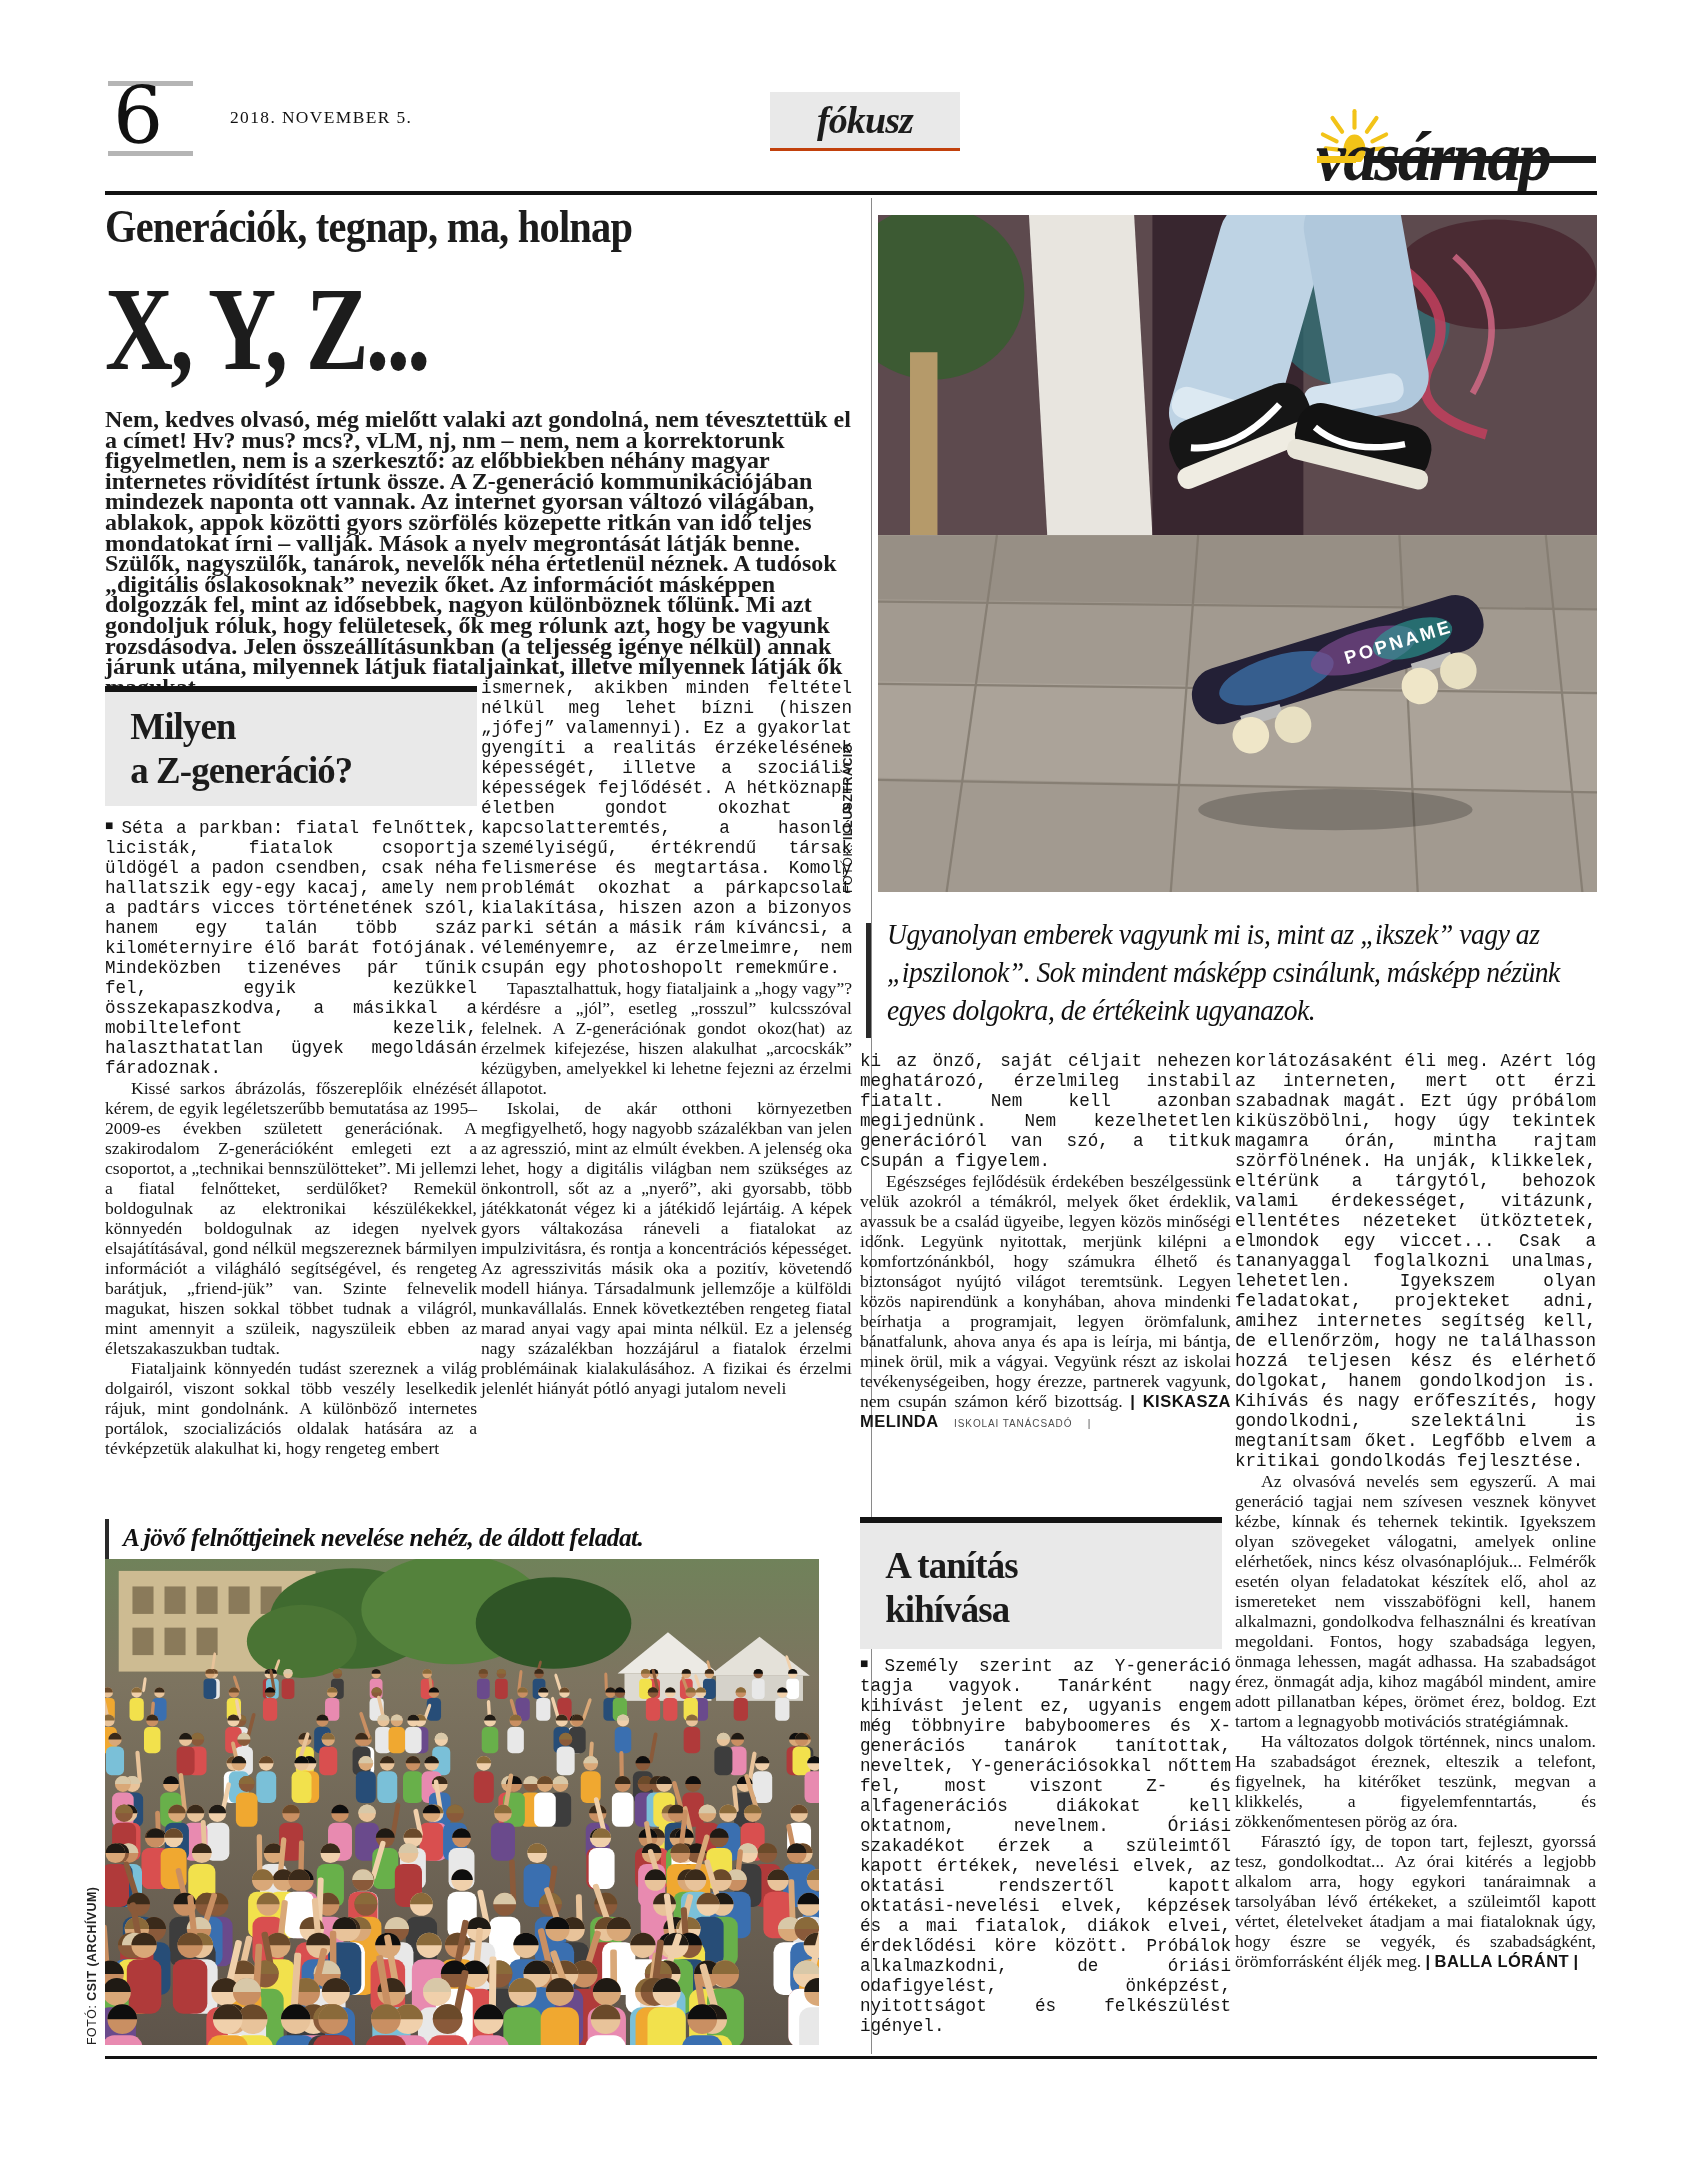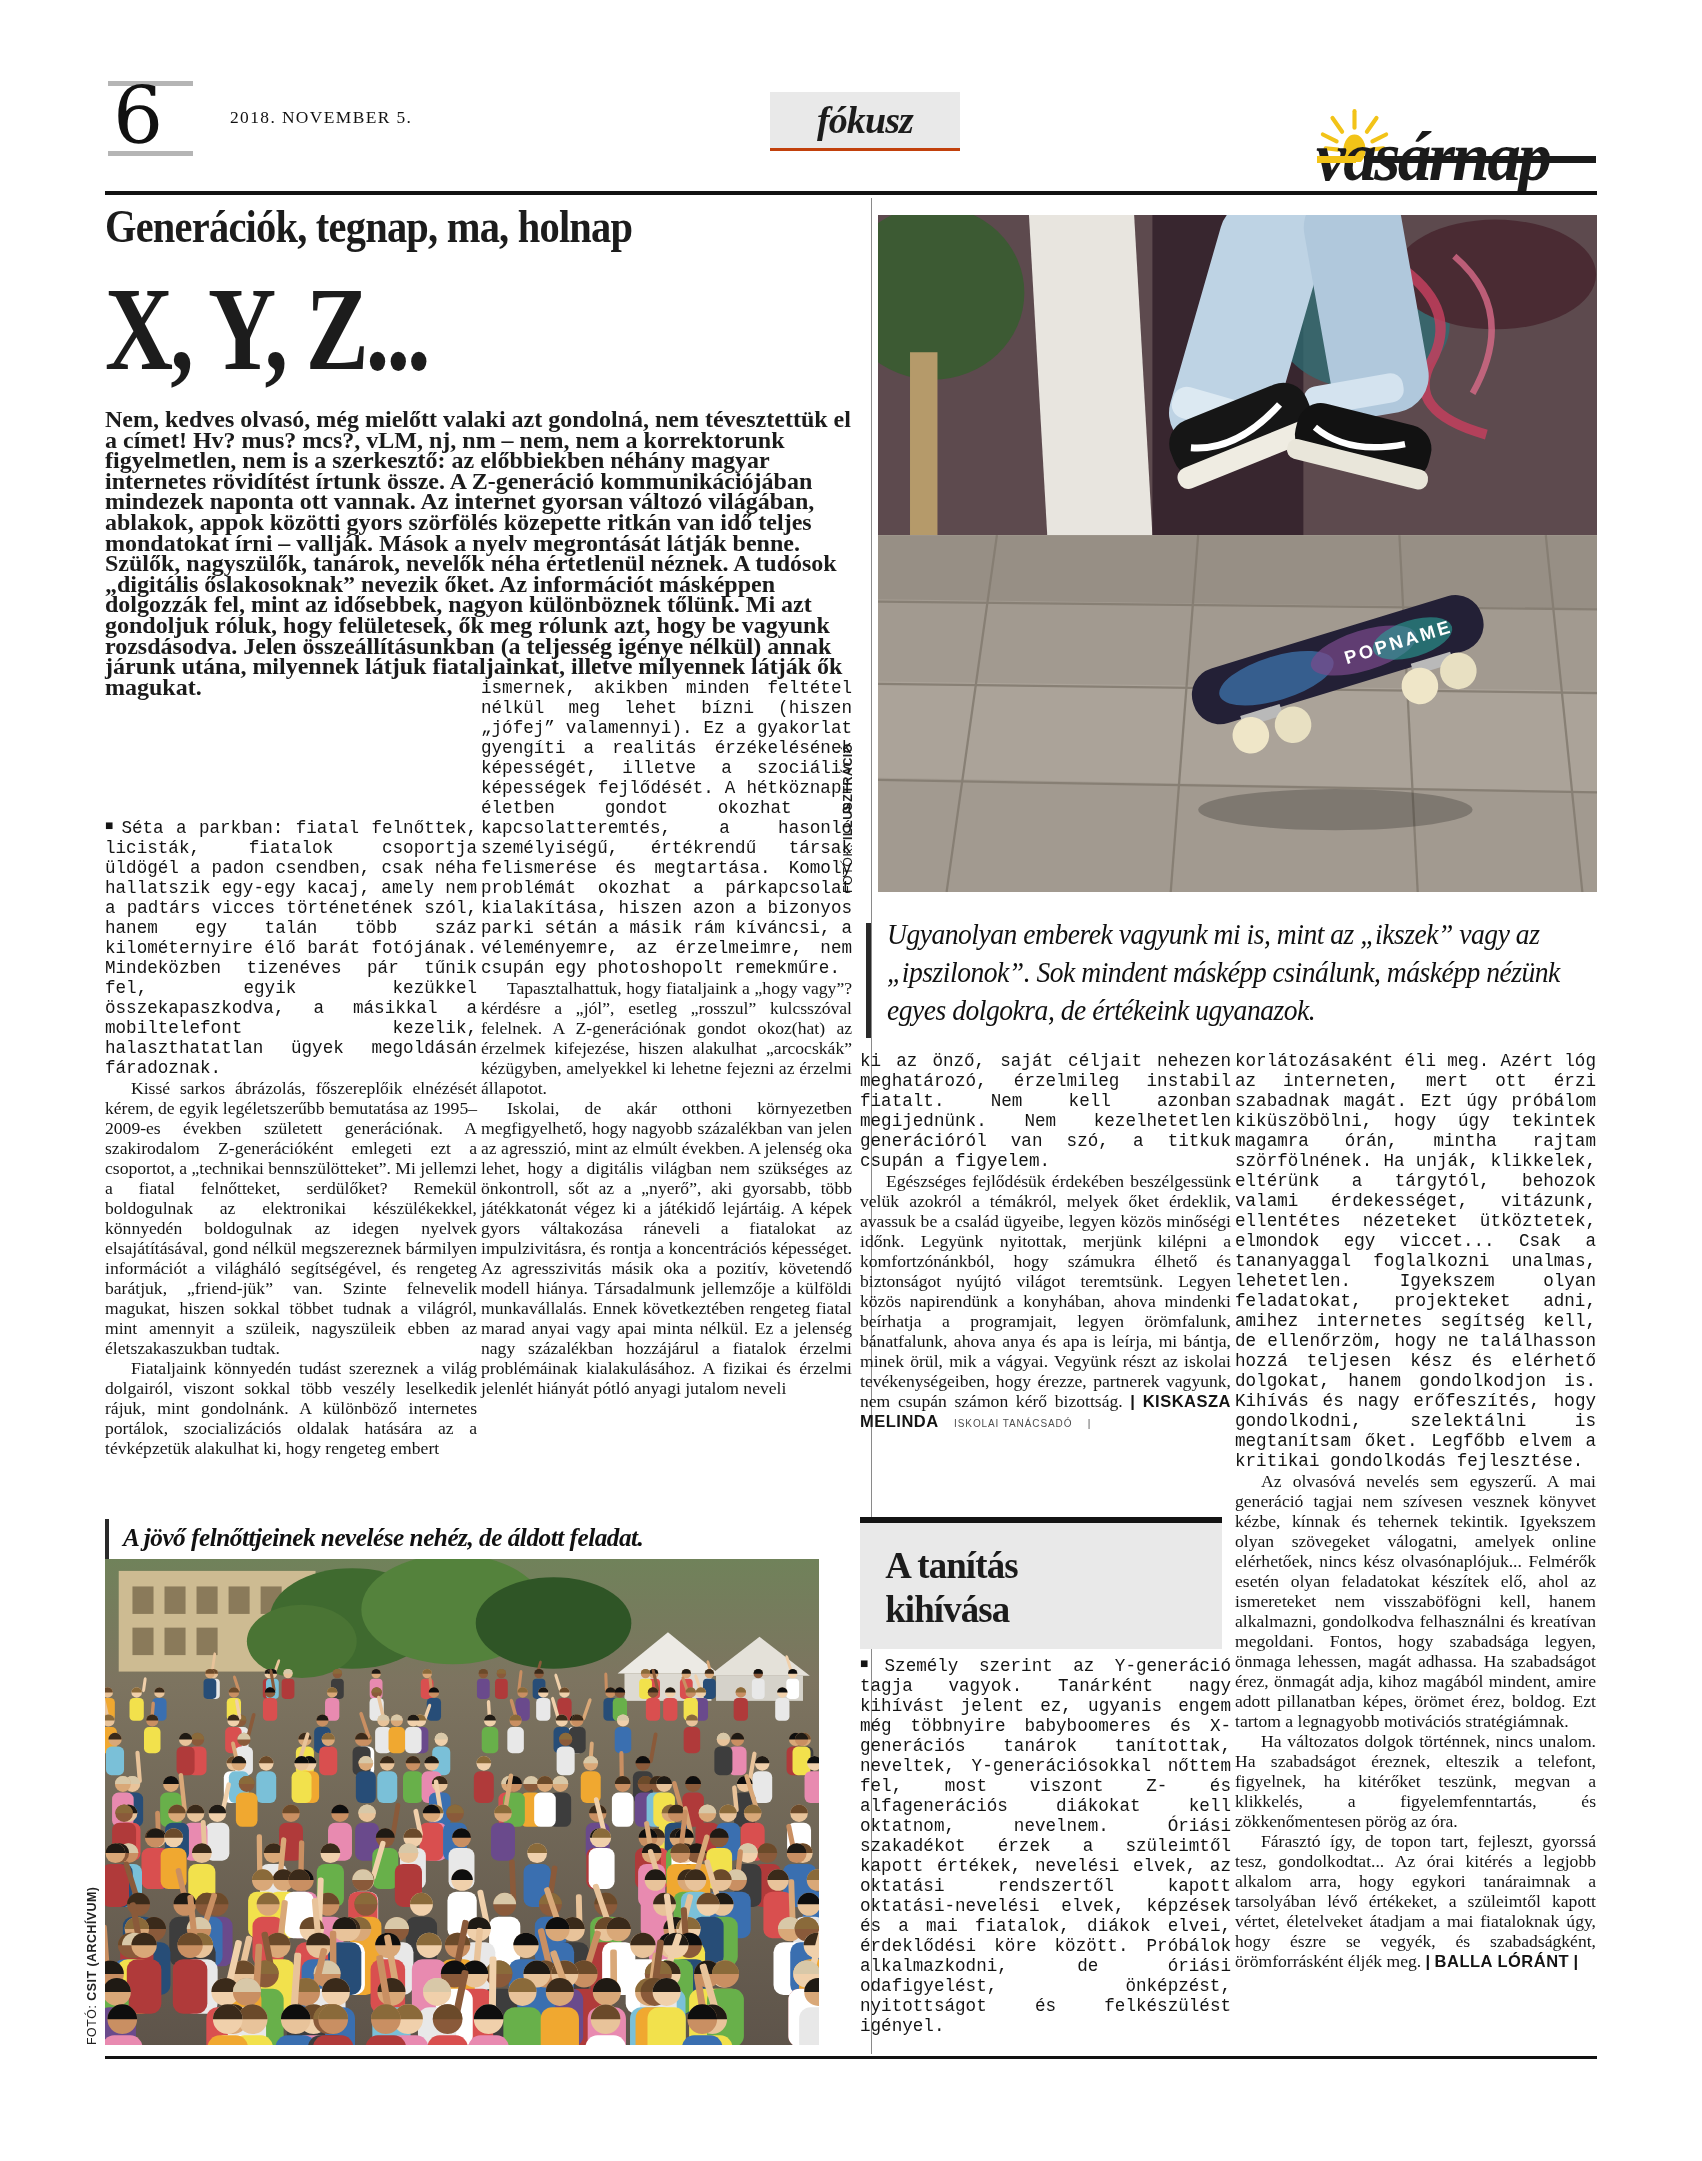--- a/index.html
+++ b/index.html
@@ -169,20 +169,24 @@
       <text x="560" y="78" fill="#ffffff" font-family="Liberation Sans, sans-serif" font-size="40" font-weight="bold" letter-spacing="6" text-anchor="end">POPNAME</text>
     </g>
   </svg>
   <div class="abs vcredit credit-skate">
     <span>FOTÓK:</span>&nbsp;<b>ILLUSZTRÁCIÓ</b>
   </div>
 
   <div class="abs quotebar"></div>
   <div class="abs pullquote">Ugyanolyan emberek vagyunk mi is, mint az „ikszek” vagy az „ipszilonok”. Sok mindent másképp csinálunk, másképp nézünk egyes dolgokra, de értékeink ugyanazok.</div>
 
+  <div class="abs secbox box1">
+    <span class="t">Milyen</span>
+    <span class="t">a Z-generáció?</span>
+  </div>
 
   <div class="abs col col1">
     <p class="noindent"><span class="bullet">■</span><span>Séta a parkban: fiatal felnőttek, licisták, fiatalok csoportja üldögél a padon csendben, csak néha hallatszik egy-egy kacaj, amely nem a padtárs vicces történetének szól, hanem egy talán több száz kilométernyire élő barát fotójának. Mindeközben tizenéves pár tűnik fel, egyik kezükkel összekapaszkodva, a másikkal a mobiltelefont kezelik, halaszthatatlan ügyek megoldásán fáradoznak.</span></p>
     <p><span>Kissé sarkos ábrázolás, főszereplőik elnézését kérem, de egyik legéletszerűbb bemutatása az 1995–2009-es években született generációnak. A szakirodalom Z-generációként emlegeti ezt a csoportot, a „technikai bennszülötteket”. Mi jellemzi a fiatal felnőtteket, serdülőket? Remekül boldogulnak az elektronikai készülékekkel, könnyedén boldogulnak az idegen nyelvek elsajátításával, gond nélkül megszereznek bármilyen információt a világháló segítségével, és rengeteg barátjuk, „friend-jük” van. Szinte felnevelik magukat, hiszen sokkal többet tudnak a világról, mint amennyit a szüleik, nagyszüleik ebben az életszakaszukban tudtak.</span></p>
     <p><span>Fiataljaink könnyedén tudást szereznek a világ dolgairól, viszont sokkal több veszély leselkedik rájuk, mint gondolnánk. A különböző internetes portálok, szocializációs oldalak hatására az a tévképzetük alakulhat ki, hogy rengeteg embert</span></p>
   </div>
 
   <div class="abs col col2">
     <p class="noindent"><span>ismernek, akikben minden feltétel nélkül meg lehet bízni (hiszen „jófej” valamennyi). Ez a gyakorlat gyengíti a realitás érzékelésének képességét, illetve a szociális képességek fejlődését. A hétköznapi életben gondot okozhat a kapcsolatteremtés, a hasonló személyiségű, értékrendű társak felismerése és megtartása. Komoly problémát okozhat a párkapcsolat kialakítása, hiszen azon a bizonyos parki sétán a másik rám kíváncsi, a véleményemre, az érzelmeimre, nem csupán egy photoshopolt remekműre.</span></p>
     <p><span>Tapasztalhattuk, hogy fiataljaink a „hogy vagy”? kérdésre a „jól”, esetleg „rosszul” kulcsszóval felelnek. A Z-generációnak gondot okoz(hat) az érzelmek kifejezése, hiszen alakulhat „arcocskák” kézügyben, amelyekkel ki lehetne fejezni az érzelmi állapotot.</span></p>

